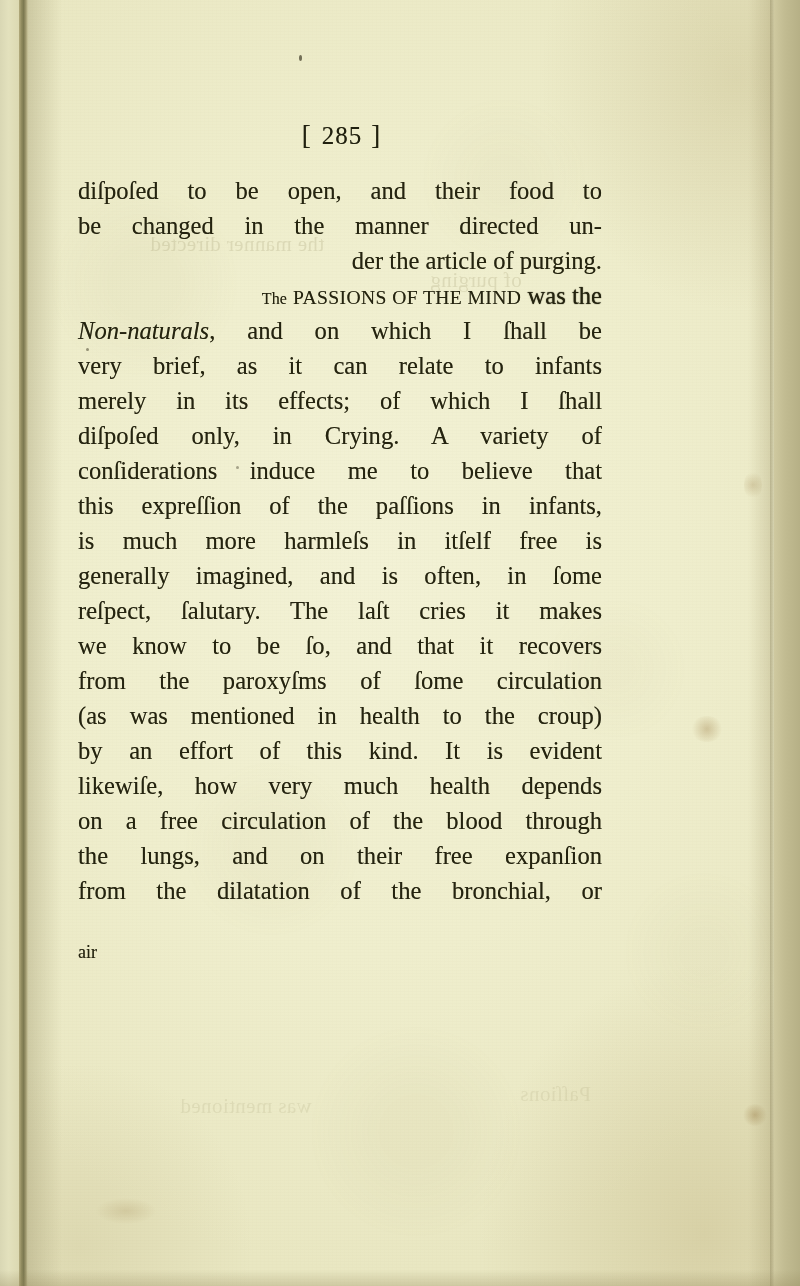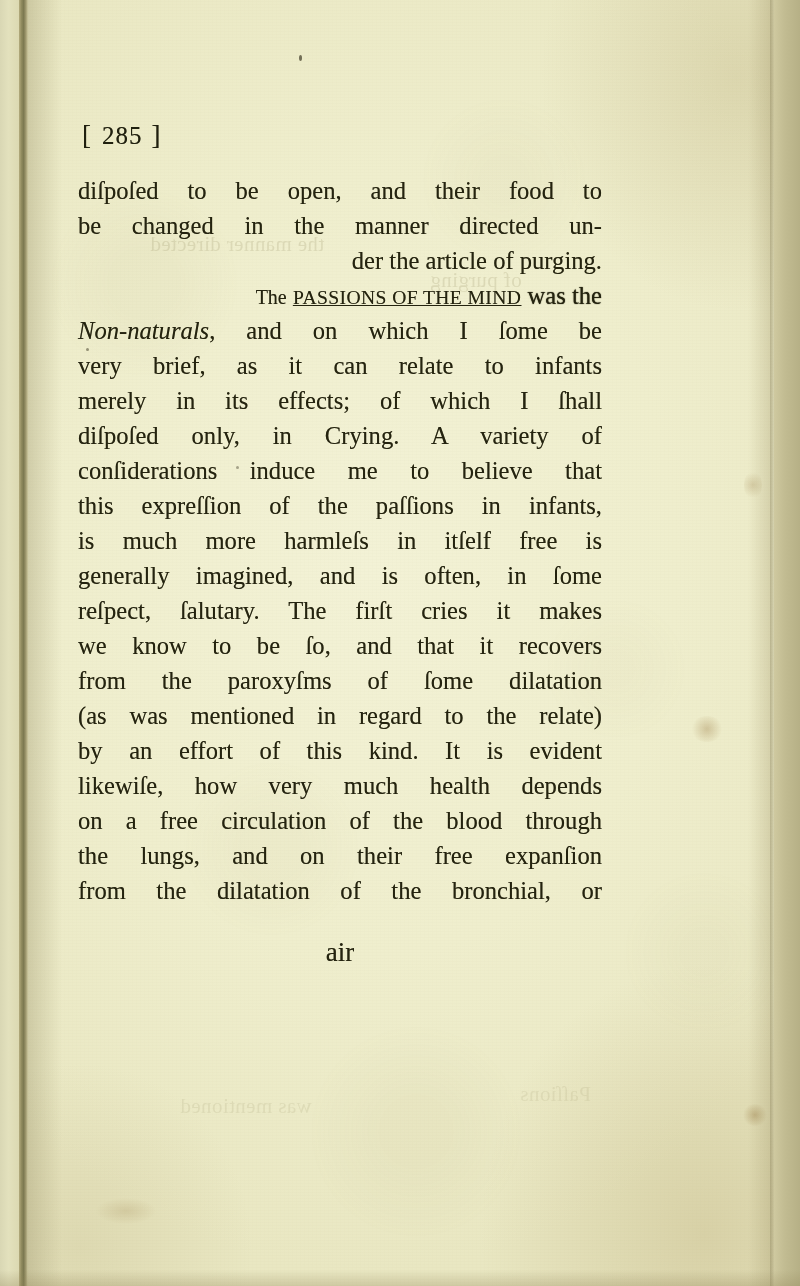--- a/index.html
+++ b/index.html
@@ -135,21 +135,21 @@
 
   
   .textblock {
     position: absolute;
     left: 78px;
     top: 120px;
     width: 524px;
   }
 
   .pagenum {
-    text-align: left;
+    text-align: center;
     font-size: 25px;
     color: #20200f;
     letter-spacing: 2px;
     margin: 0 0 22px 0;
     padding-left: 4px;
   }
   .pagenum .brk { font-size: 27px; }
   .pagenum .num { letter-spacing: 1px; padding: 0 9px; }
 
   .line {
@@ -164,31 +164,30 @@
   .line.j {
     white-space: normal;
     text-align: justify;
     text-align-last: justify;
   }
   .indent { padding-left: 29px; }
 
   .smallcaps {
     font-size: 19.6px;
     letter-spacing: .4px;
-    text-decoration: underline;
-  }
-  .cap1 { font-size: 20px; }
+  }
+  .cap1 { font-size: 16px; }
   .ital { font-style: italic; }
   .inkheavy { text-shadow: 0 0 1.1px rgba(30,28,12,.95); }
 
   .catchword {
-    font-size: 27px;
+    font-size: 18px;
     line-height: 35px;
     color: #24230f;
-    text-align: center;
+    text-align: left;
     margin-top: 27px;
   }
 
   
   .textblock { text-shadow: 0 0 .45px rgba(40,36,18,.45); }
 </style>
 </head>
 <body>
 
 <div id="page">
@@ -220,33 +219,33 @@
 
     <div class="pagenum"><span class="brk">[</span><span class="num">285</span><span class="brk">]</span></div>
 
     <div class="line j">diſpoſed to be open, and their food to</div>
     <div class="line j">be changed in the manner directed un-</div>
     <div class="line">der the article of purging.</div>
 
     <div class="line indent"><span class="cap1">The</span><span> </span><span class="smallcaps" style="text-transform:uppercase; font-variant:small-caps;">Passions of the Mind</span><span> </span><span class="inkheavy">was the</span></div>
 
 
-    <div class="line j"><span class="ital">Non-naturals</span><span>, and on which I ſome be</span></div>
+    <div class="line j"><span class="ital">Non-naturals</span><span>, and on which I ſhall be</span></div>
 
     <div class="line j">very brief, as it can relate to infants</div>
     <div class="line j">merely in its effects; of which I ſhall</div>
     <div class="line j">diſpoſed only, in Crying.  A variety of</div>
     <div class="line j">conſiderations induce me to believe that</div>
     <div class="line j">this expreſſion of the paſſions in infants,</div>
     <div class="line j">is much more harmleſs in itſelf free is</div>
     <div class="line j">generally imagined, and is often, in ſome</div>
-    <div class="line j">reſpect, ſalutary.  The firſt cries it makes</div>
+    <div class="line j">reſpect, ſalutary.  The laſt cries it makes</div>
     <div class="line j">we know to be ſo, and that it recovers</div>
-    <div class="line j">from the paroxyſms of ſome dilatation</div>
-    <div class="line j">(as was mentioned in regard to the relate)</div>
+    <div class="line j">from the paroxyſms of ſome circulation</div>
+    <div class="line j">(as was mentioned in health to the croup)</div>
     <div class="line j">by an effort of this kind.   It is evident</div>
     <div class="line j">likewiſe, how very much health depends</div>
     <div class="line j">on a free circulation of the blood through</div>
     <div class="line j">the lungs, and on their free expanſion</div>
     <div class="line j">from the dilatation of the bronchial, or</div>
 
     <div class="catchword">air</div>
   </div>
 
   <div class="edge-right-shadow"></div>

